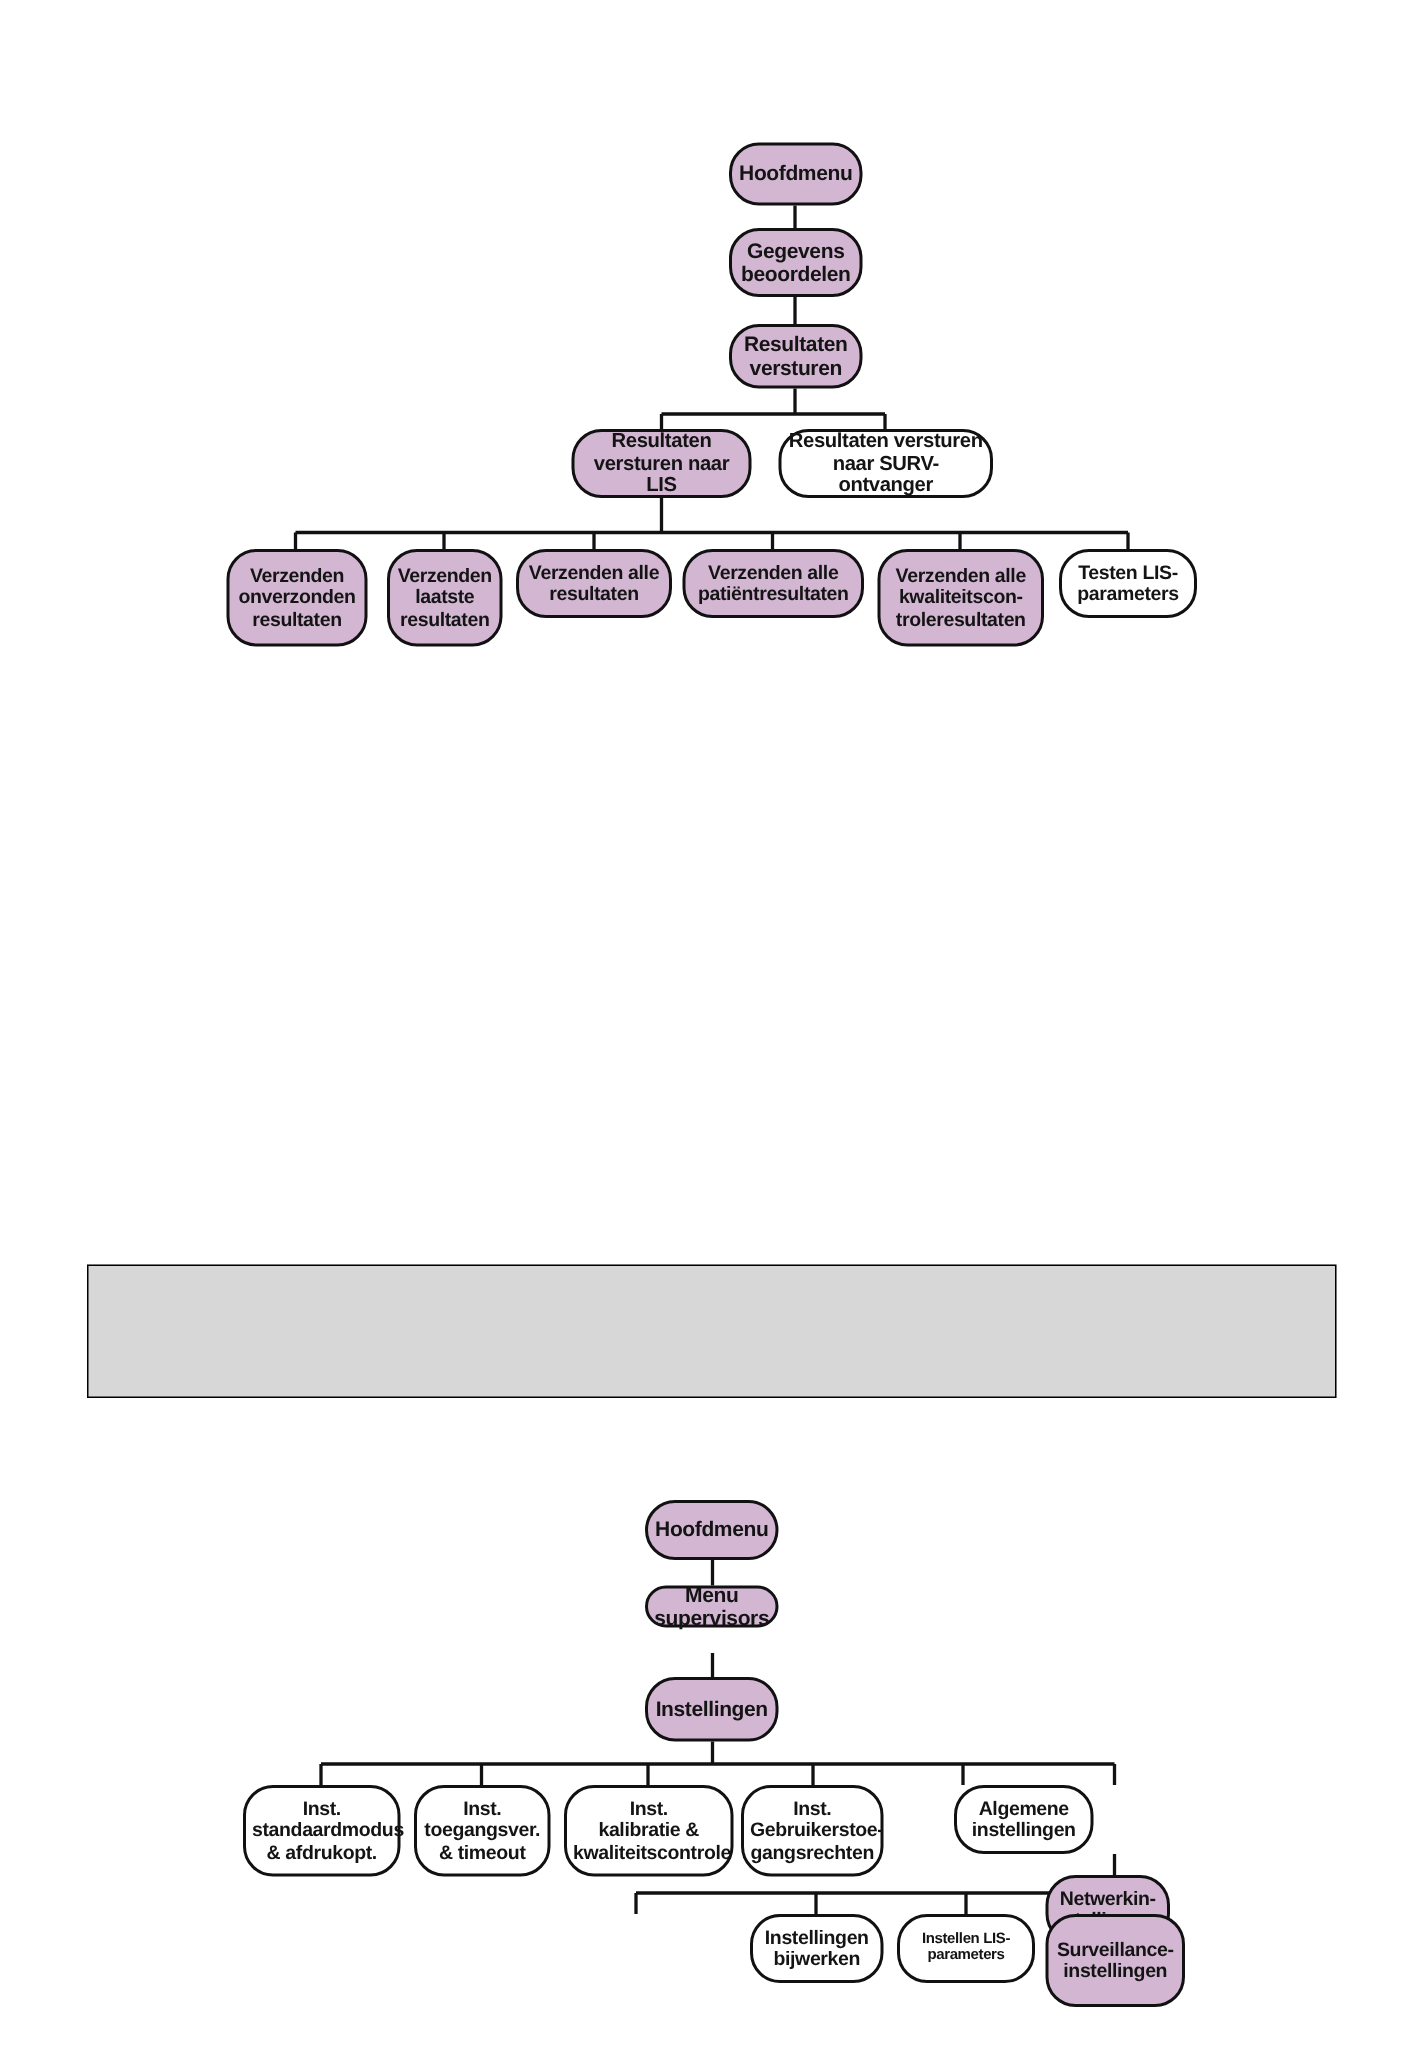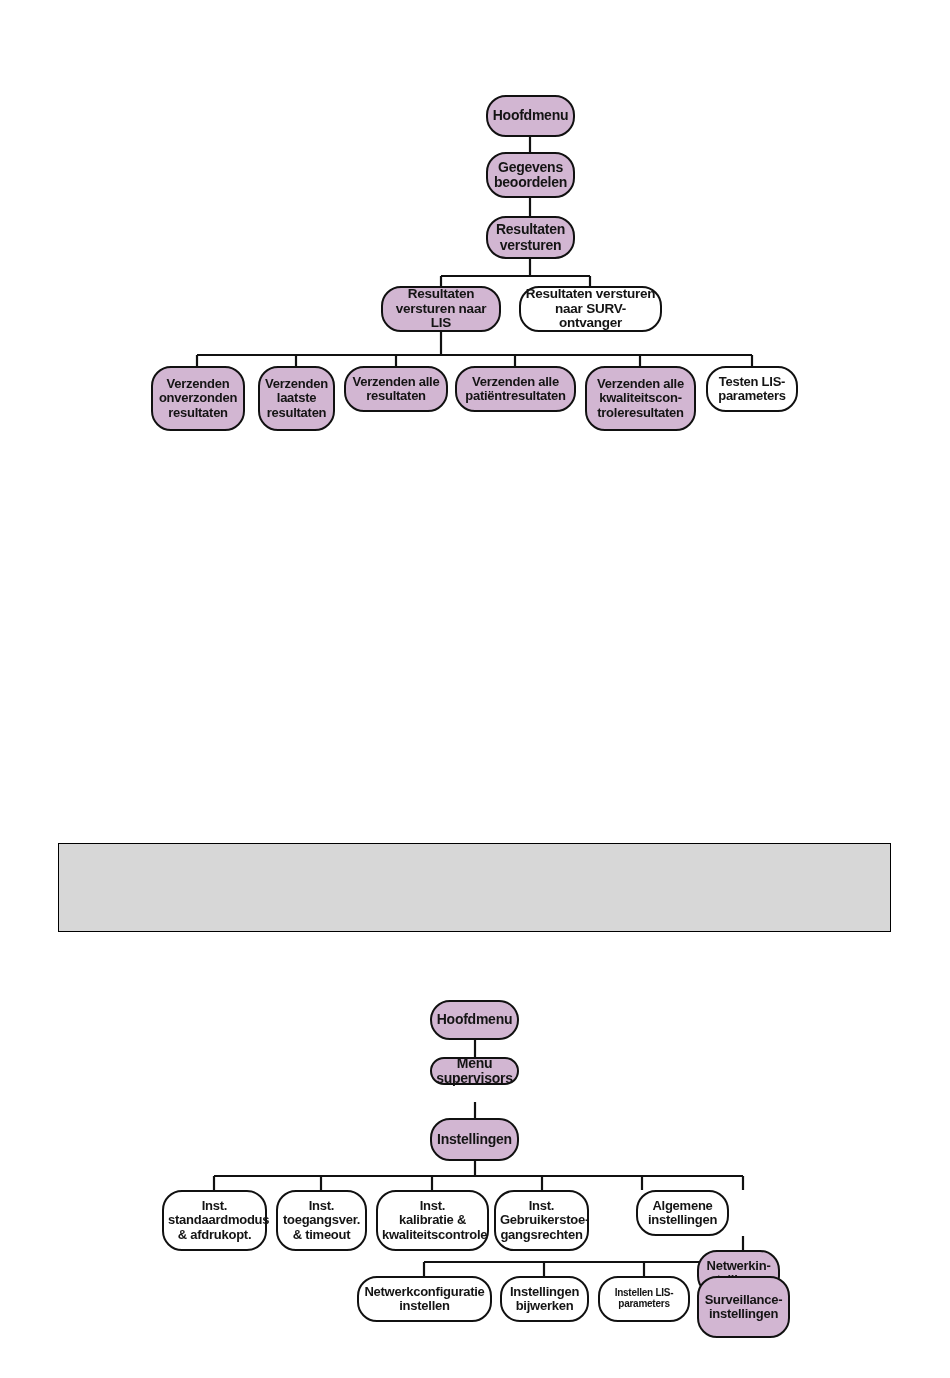--- a/index.html
+++ b/index.html
@@ -197,24 +197,20 @@
   <div class="node plain" style="left:596px;top:1190px;width:93px;height:46px;font-size:13px;margin-left:40px;">
     <span class="txt">Algemene
 instellingen</span>
   </div>
 
   <div class="node fill" style="left:697px;top:1250px;width:83px;height:46px;font-size:13px;">
     <span class="txt">Netwerkin-
 stellingen</span>
   </div>
 
-  <div class="node plain" style="left:357px;top:1276px;width:135px;height:46px;font-size:13px;">
-    <span class="txt">Netwerkconfiguratie
-instellen</span>
-  </div>
 
   <div class="node plain" style="left:500px;top:1276px;width:89px;height:46px;font-size:13px;">
     <span class="txt">Instellingen
 bijwerken</span>
   </div>
 
   <div class="node plain" style="left:598px;top:1276px;width:92px;height:46px;font-size:10px;">
     <span class="txt">Instellen LIS-
 parameters</span>
   </div>

